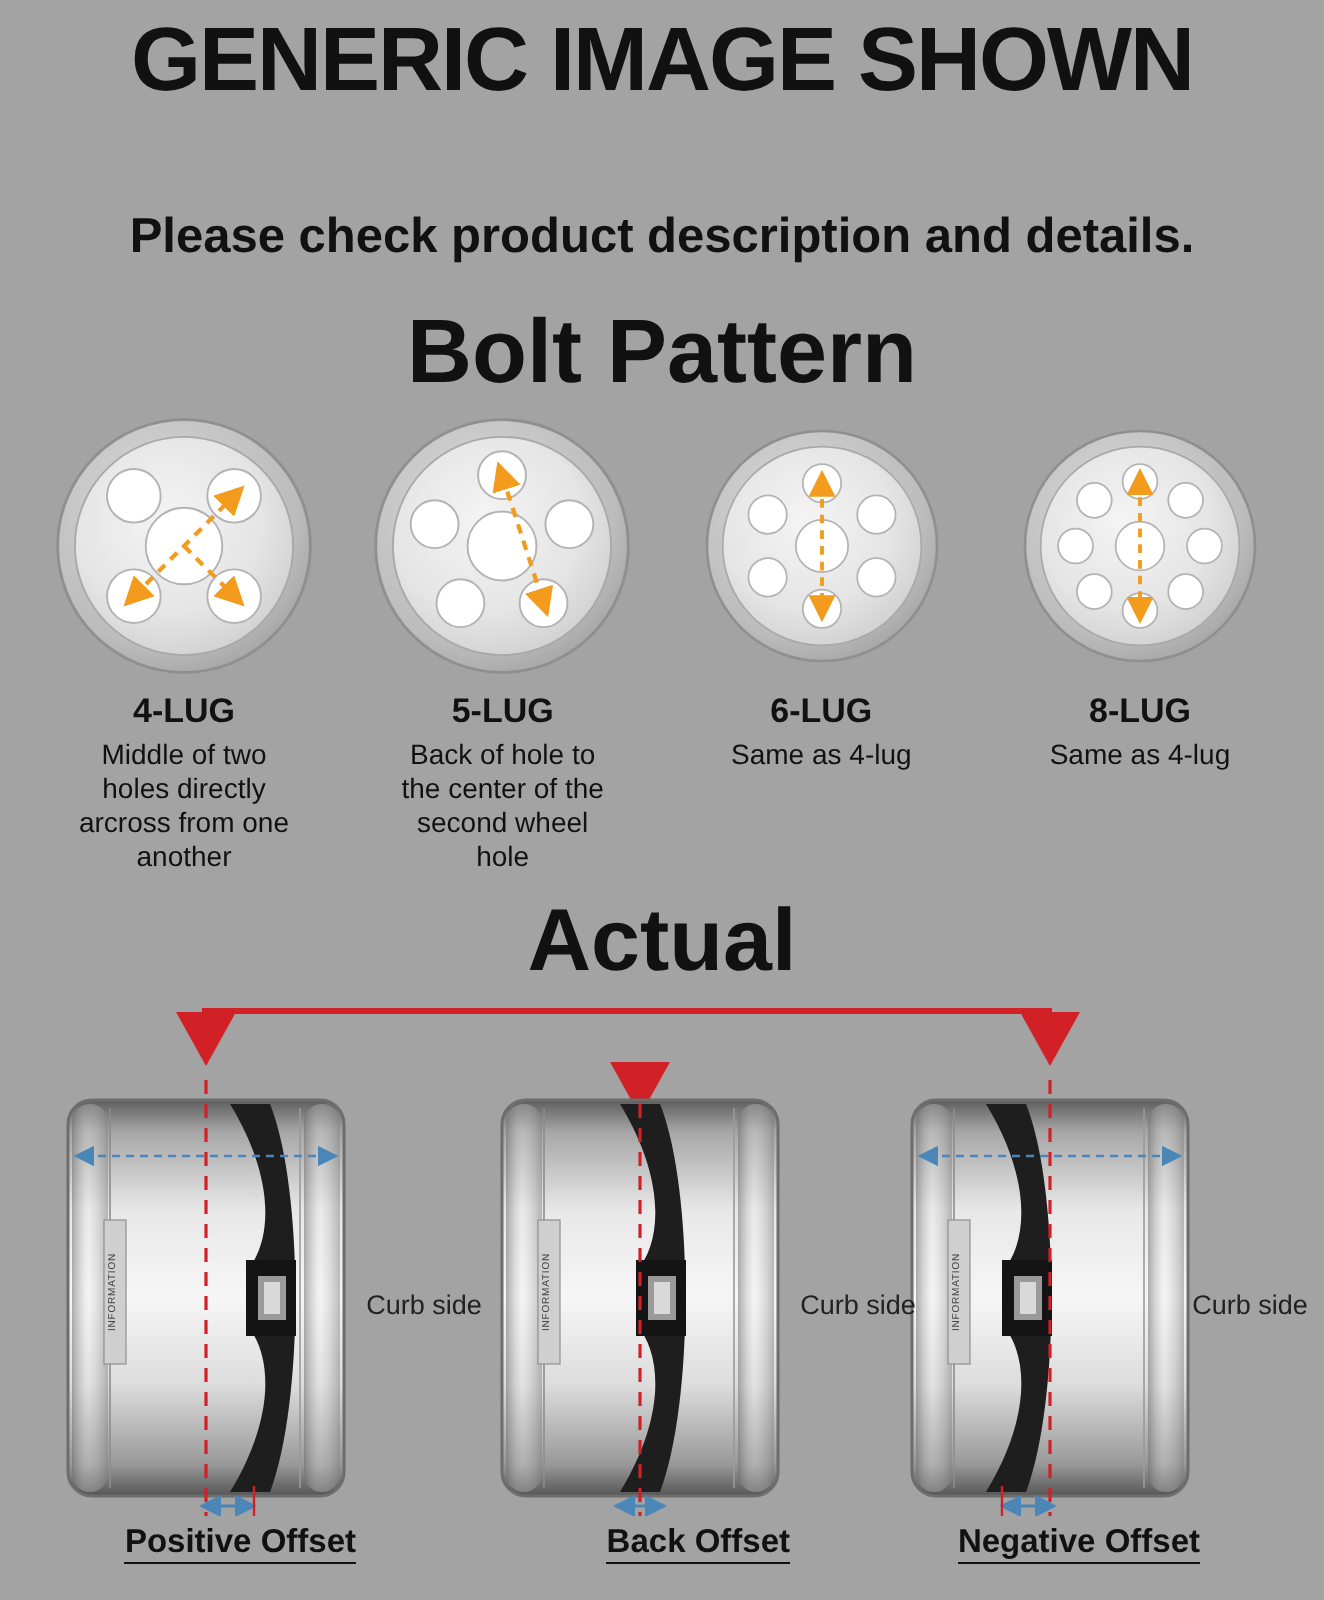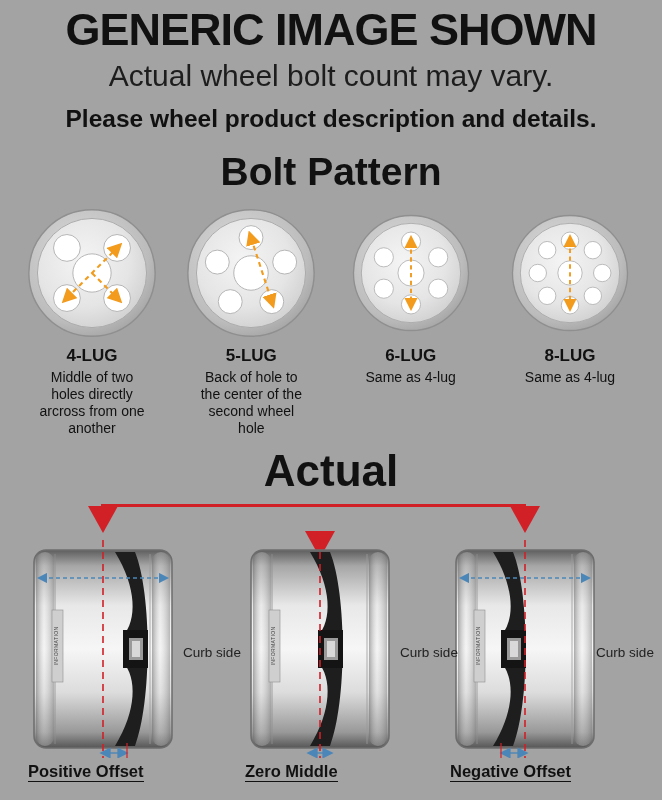--- a/index.html
+++ b/index.html
@@ -5,21 +5,21 @@
   * { margin:0; padding:0; box-sizing:border-box; }
   html,body { background:#ffffff; }
   body { font-family:"Liberation Sans", sans-serif; color:#111; }
   .page { position:relative; width:662px; height:800px; margin:0 auto; background:#a3a3a3; overflow:hidden; }
   .abs { position:absolute; }
   .ctr { left:0; width:100%; text-align:center; }
 
   .title    { top:4px;   font-size:45px; font-weight:700; letter-spacing:-1px; }
   .subtitle { top:59px;  font-size:30px; font-weight:400; color:#1d1d1d; }
   .note     { top:105px; font-size:24.5px; font-weight:700; }
-  .bp-title { top:150px; font-size:39px; font-weight:700; }
+  .bp-title { top:150px; font-size:45px; font-weight:700; }
 
   .lug-row { top:204px; left:16px; width:630px; display:flex; justify-content:space-between; }
   .lug-col { width:152px; display:flex; flex-direction:column; align-items:center; text-align:center; }
   .lug-wheel { height:138px; display:flex; align-items:center; justify-content:center; }
   .lug-label { font-size:17px; font-weight:700; margin-top:4px; }
   .lug-desc  { font-size:14px; line-height:1.22; margin-top:3px; max-width:114px; }
 
   .offset-title { top:446px; font-size:44px; font-weight:700; }
   .centerline-label { top:507px; font-size:20.5px; font-weight:400; }
   .redline { top:504px; left:101px; width:425px; height:3px; background:#d22027; }
@@ -27,32 +27,31 @@
   .tri-left  { left:88px;  top:506px; }
   .tri-mid   { left:305px; top:531px; }
   .tri-right { left:510px; top:506px; }
 
   .offset-wheel { top:540px; width:150px; height:218px; }
   .ow-1 { left:28px; } .ow-2 { left:245px; } .ow-3 { left:450px; }
 
   .curb { top:645px; font-size:13.5px; color:#222; width:70px; text-align:center; }
   .curb-1 { left:177px; } .curb-2 { left:394px; } .curb-3 { left:590px; }
 
-  .offset-label-box { top:762px; width:150px; text-align:left; }
+  .offset-label-box { top:762px; width:150px; text-align:right; }
   .ol-1 { left:28px; } .ol-2 { left:245px; } .ol-3 { left:450px; }
   .offset-label-box span { font-size:16.5px; font-weight:700; border-bottom:1.5px solid #111; padding-bottom:1px; }
 </style>
 </head>
 <body>
 
 <div class="page">
 
   <div class="abs ctr title">GENERIC IMAGE SHOWN</div>
-  <div class="abs ctr subtitle">Actual wheel bolt count may vary.</div>
-  <div class="abs ctr note">Please wheel product description and details.</div>
+  <div class="abs ctr note">Please check product description and details.</div>
 
   <div class="abs ctr bp-title">Bolt Pattern</div>
 
   <div class="abs lug-row">
     <div class="lug-col">
       <div class="lug-wheel">
           <svg width="134" height="134" viewBox="0 0 140 140">
     <defs>
       <radialGradient id="rim0" cx="40%" cy="35%" r="78%">
         <stop offset="0%" stop-color="#dadada"></stop>
@@ -296,16 +295,16 @@
     <line x1="75" y1="0" x2="75" y2="218" stroke="#d22027" stroke-width="1.6" stroke-dasharray="7 5"></line>
     <line x1="55" y1="213" x2="73" y2="213" stroke="#4b86b8" stroke-width="1.4" marker-start="url(#ba2)" marker-end="url(#ba2)"></line>
         <line x1="51" y1="203" x2="51" y2="218" stroke="#d22027" stroke-width="1.2"></line>
   </svg></div>
 
   <div class="abs curb curb-1">Curb side</div>
   <div class="abs curb curb-2">Curb side</div>
   <div class="abs curb curb-3">Curb side</div>
 
   <div class="abs offset-label-box ol-1"><span>Positive Offset</span></div>
-  <div class="abs offset-label-box ol-2"><span>Zero Middle</span></div>
+  <div class="abs offset-label-box ol-2"><span>Back Offset</span></div>
   <div class="abs offset-label-box ol-3"><span>Negative Offset</span></div>
 
 </div>
 
 </body></html>

